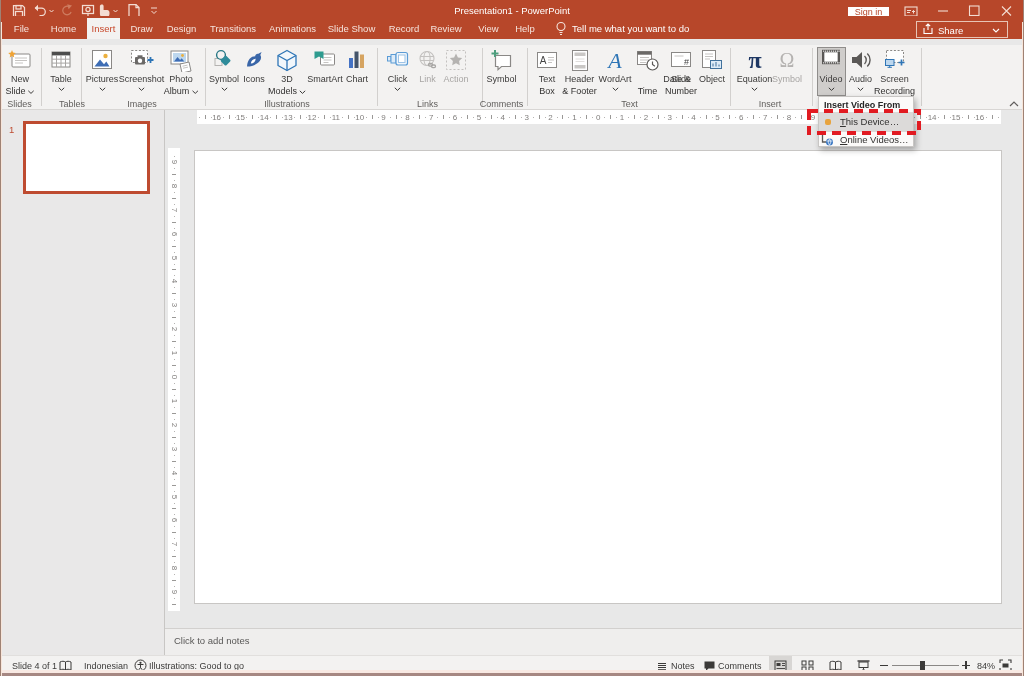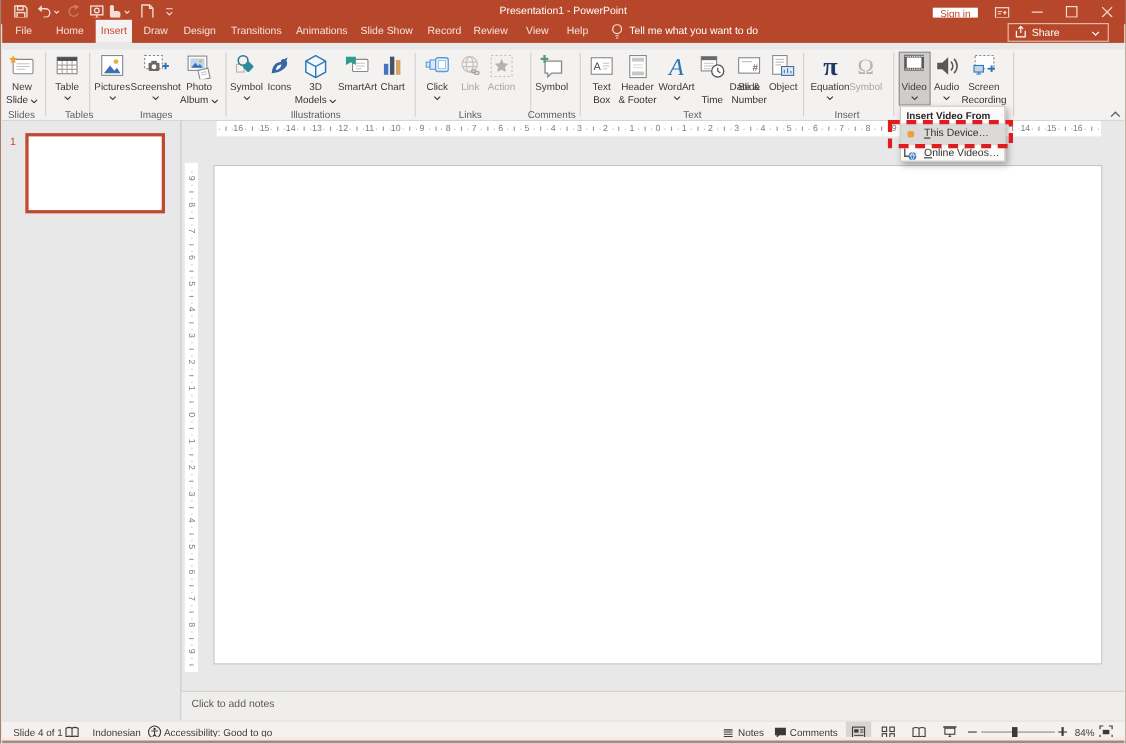--- a/index.html
+++ b/index.html
@@ -637,21 +637,21 @@
 <div class="a st" style="left:12px">Slide 4 of 1</div>
 <svg class="a" width="13" height="12" viewBox="0 0 13 12" style="left:59px;top:660px">
     <path d="M1 2 c2-1 4-1 5.5 0 c1.5-1 3.5-1 5.5 0 v8 c-2-1-4-1-5.5 0 c-1.5-1-3.5-1-5.5 0 z M6.5 2 v8" fill="none" stroke="#3B3A39" stroke-width="1"></path>
   </svg>
 <div class="a st" style="left:84px">Indonesian</div>
 <svg class="a" width="13" height="13" viewBox="0 0 13 13" style="left:134px;top:659px">
     <circle cx="6.5" cy="6.5" r="5.5" fill="none" stroke="#3B3A39" stroke-width="1"></circle>
     <circle cx="6.5" cy="3.8" r="1.1" fill="#3B3A39"></circle>
     <path d="M3.5 5.5 h6 M6.5 5.5 v3 M6.5 8.5 l-1.7 2.3 M6.5 8.5 l1.7 2.3" stroke="#3B3A39" stroke-width="1" fill="none"></path>
   </svg>
-<div class="a st" style="left:149px">Accessibility: Good to go</div>
+<div class="a st" style="left:149px">Illustrations: Good to go</div>
 <svg class="a" width="12" height="12" viewBox="0 0 12 12" style="left:656px;top:660px">
     <path d="M2 3.5 h8 M2 5.5 h8 M2 7.5 h8" stroke="#3B3A39" stroke-width="1"></path>
     <path d="M2 10 h8" stroke="#3B3A39" stroke-width="1.6"></path>
   </svg>
 <div class="a st" style="left:671px">Notes</div>
 <svg class="a" width="13" height="12" viewBox="0 0 13 12" style="left:703px;top:660px">
     <path d="M1.5 1.5 h10 v7 h-6 l-2.5 2.3 v-2.3 h-1.5 z" fill="#3B3A39"></path>
   </svg>
 <div class="a st" style="left:718px">Comments</div>
 <div class="a" style="left:769px;top:656px;width:23px;height:19px;background:#D8D6D4;"></div>

